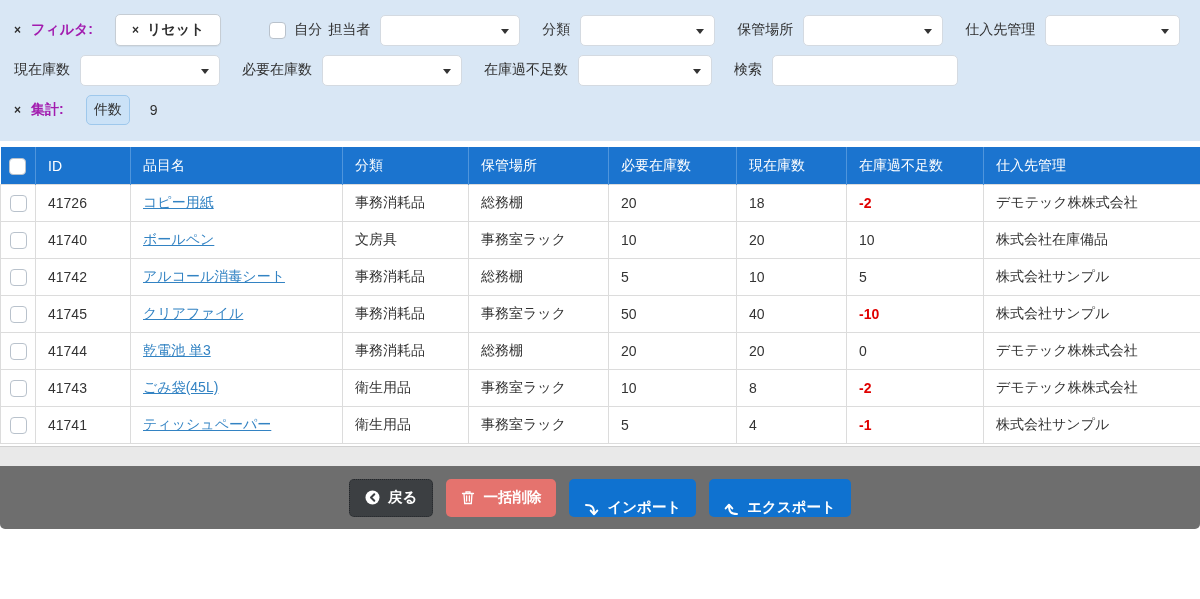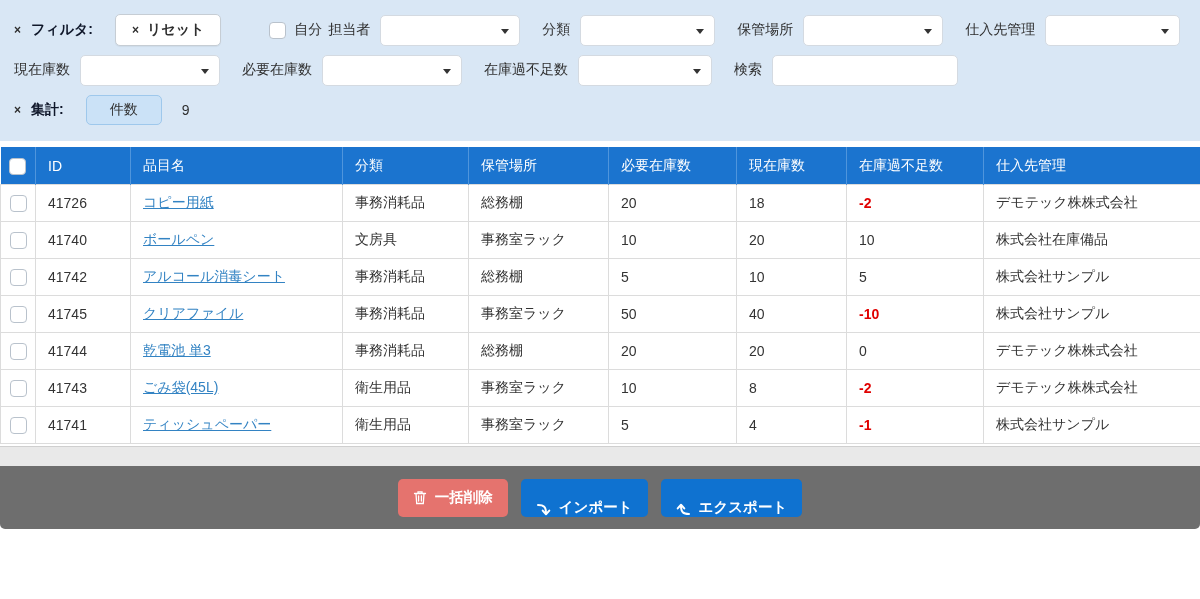--- a/index.html
+++ b/index.html
@@ -17,21 +17,21 @@
     background: #d9e7f5;
     height: 141px;
     padding: 14px 12px 0 14px;
   }
   .f-row { display: flex; align-items: center; height: 32px; }
   .f-row + .f-row { margin-top: 8px; }
   .x-toggle {
     font-weight: 900; font-size: 12px; color: #2f2f2f;
     margin-right: 10px; cursor: pointer;
   }
-  .panel-title { font-weight: bold; color: #0f172a; margin-right: 22px; text-align: center; }
+  .panel-title { font-weight: bold; color: #a21caf; margin-right: 22px; text-align: center; }
   .reset-btn {
     display: inline-flex; align-items: center; gap: 8px;
     background: #fff; border: 1px solid #c6cdd4; border-radius: 5px;
     padding: 6px 16px; font-weight: bold; font-size: 14px; color: #2f2f2f;
     cursor: pointer; margin-right: 48px;
     box-shadow: 0 1px 1px rgba(0,0,0,0.05);
   }
   .reset-btn .x { font-weight: 900; font-size: 12px; }
   .cbox {
     appearance: none; -webkit-appearance: none;
@@ -53,21 +53,21 @@
     border-top: 5px solid #333;
   }
   .search-input {
     background: #fff; border: 1px solid #d4dae1; border-radius: 5px;
     height: 31px; width: 186px; padding: 0 8px; font-size: 14px;
     font-family: "Liberation Sans", sans-serif;
   }
   .summary-row { margin-top: 16px; }
   .count-badge {
     background: #cbe2f7; border: 1px solid #9ec8ec; border-radius: 5px;
-    padding: 5px 23px; color: #2f2f2f; margin-right: 20px;
+    padding: 5px 7px; color: #2f2f2f; margin-right: 20px;
   }
   .count-value { color: #2f2f2f; }
 
   
   .table-wrap { margin-top: 6px; }
   table { border-collapse: collapse; width: 1200px; table-layout: fixed; border-radius: 30px; }
   thead th {
     background: #1b74cf; color: #fff; font-weight: normal;
     text-align: left; height: 37px; padding: 0 12px;
     border-right: 1px solid #4f95dc; border-top: 1px solid #1b74cf;
@@ -279,20 +279,27 @@
     <td class="neg">-1</td>
     <td>株式会社サンプル</td>
   </tr>
       </tbody>
   </table>
 </div>
 
 <div class="scroll-strip"></div>
 
 <div class="footer-bar">
+  <button class="fbtn btn-back">
+    <svg width="15" height="15" viewBox="0 0 15 15">
+        <circle cx="7.5" cy="7.5" r="7" fill="#fff"></circle>
+        <path d="M9.3 4.2 L6 7.5 L9.3 10.8" stroke="#3c3f42" stroke-width="2" fill="none" stroke-linecap="round" stroke-linejoin="round"></path>
+      </svg>
+    <span>戻る</span>
+  </button>
   <button class="fbtn btn-delete">
     <svg width="14" height="15" viewBox="0 0 14 15">
         <path d="M1.5 3.5 h11 M5 3.5 V1.8 h4 v1.7 M3 3.5 l0.7 10 h6.6 l0.7 -10 M5.6 6 v5 M8.4 6 v5" stroke="#fff" stroke-width="1.3" fill="none" stroke-linecap="round"></path>
       </svg>
     <span>一括削除</span>
   </button>
   <button class="fbtn btn-blue">
     <svg width="15" height="15" viewBox="0 0 15 15">
         <path d="M2 3 C8 3 10 5 10 11" stroke="#fff" stroke-width="2" fill="none" stroke-linecap="round"></path>
         <path d="M6.7 8.6 L10 12.2 L13.3 8.6" stroke="#fff" stroke-width="2" fill="none" stroke-linecap="round" stroke-linejoin="round"></path>

